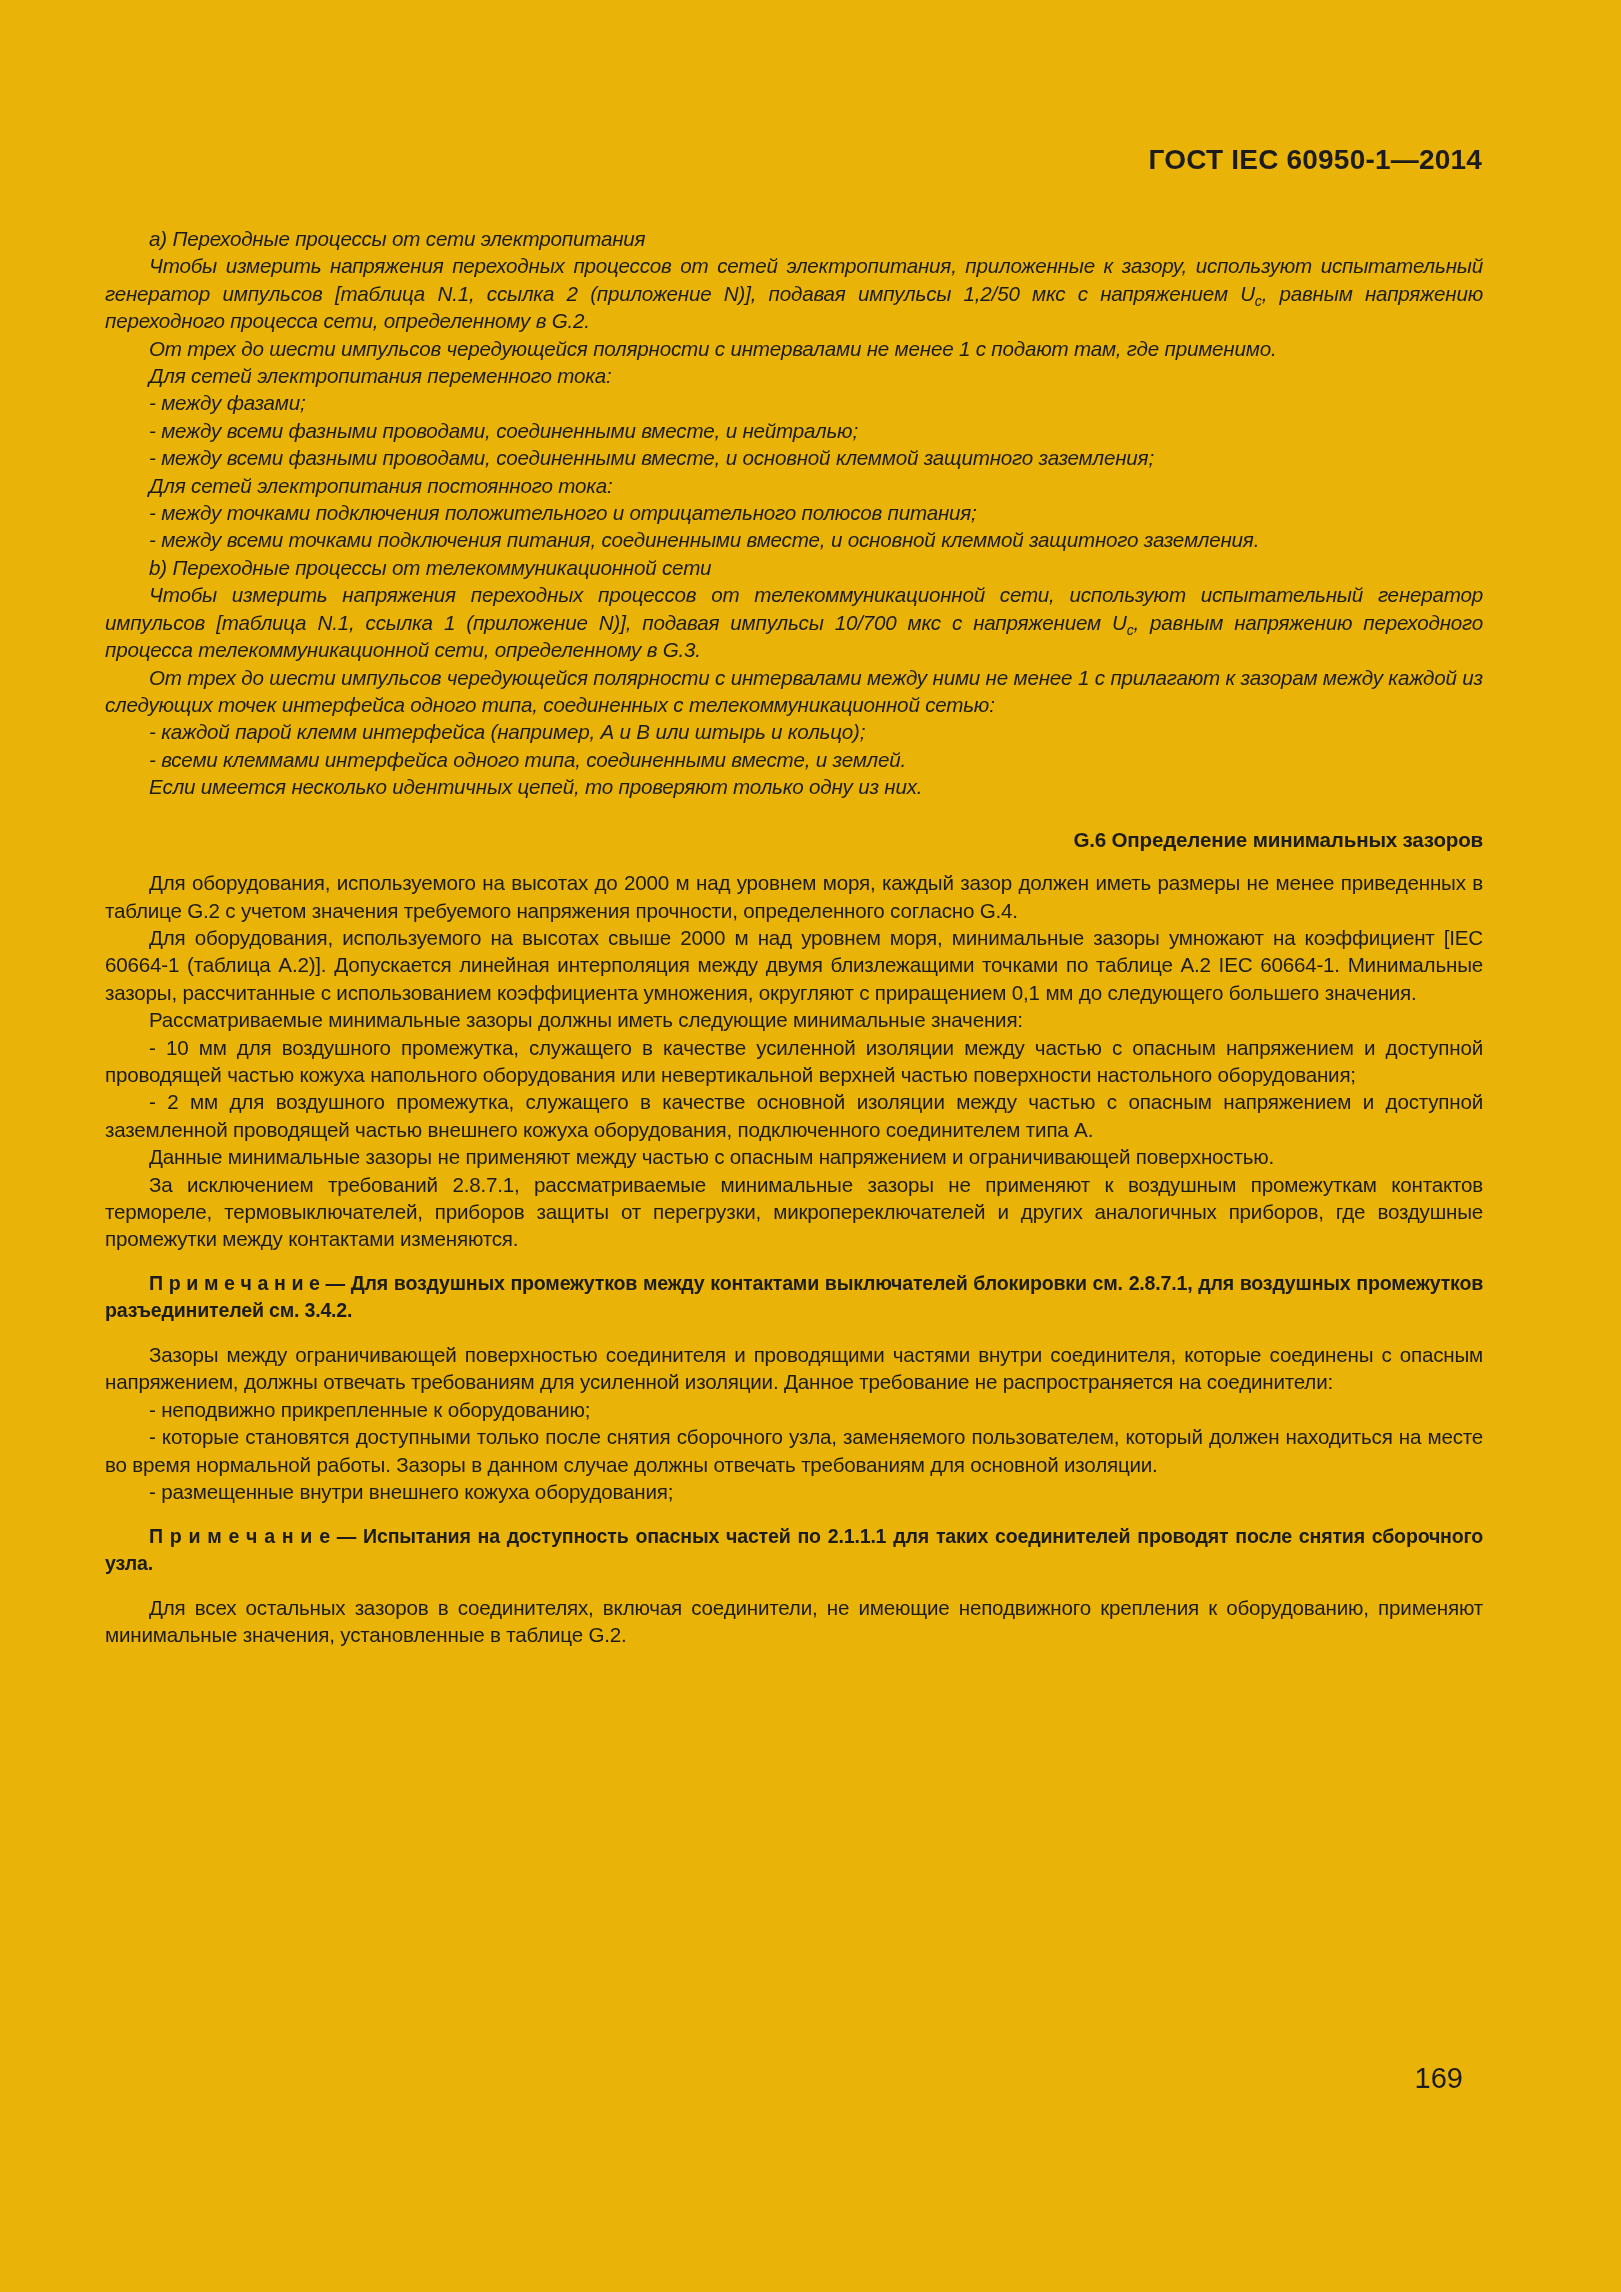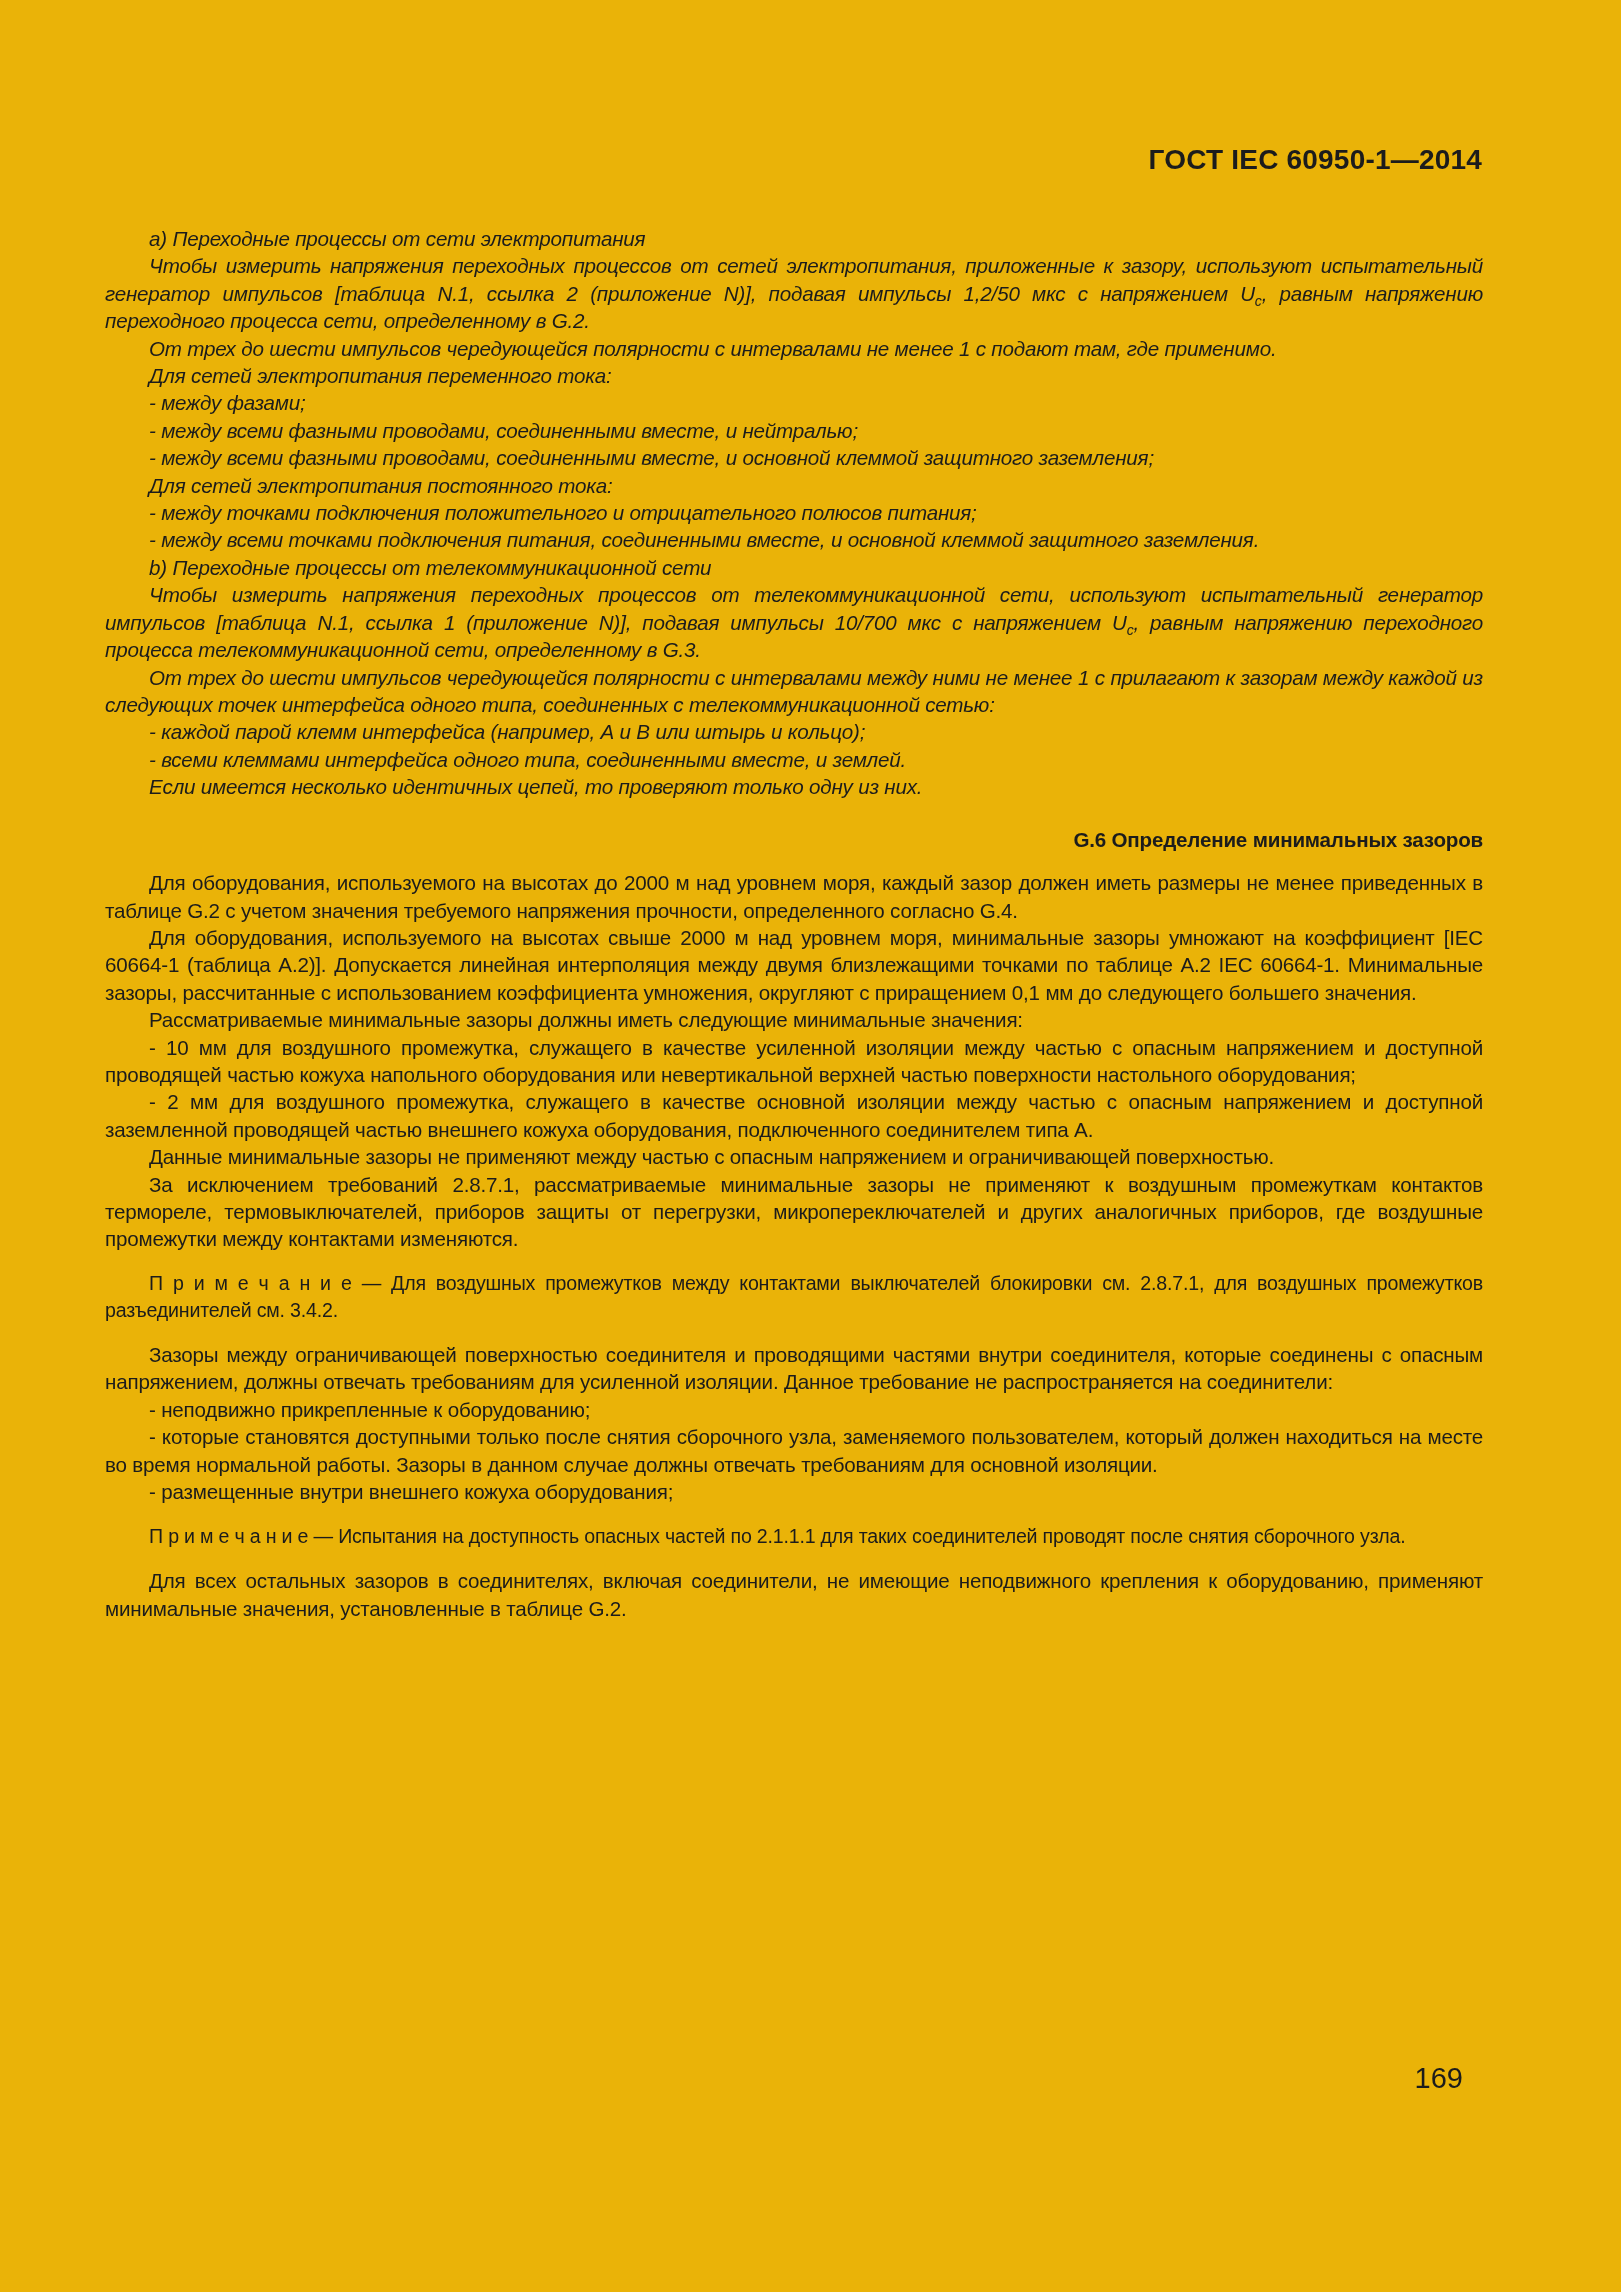--- a/index.html
+++ b/index.html
@@ -34,20 +34,21 @@
   .italic { font-style: italic; }
   .heading {
     font-weight: bold;
     text-align: right;
     margin: 25.5px 0 15.7px 0 !important;
   }
   .note {
     font-size: 19.6px;
     line-height: 26.5px;
     margin: 17.6px 0 17.6px 0 !important;
+    font-weight: bold;
   }
   sub { font-size: 0.68em; line-height: 0; }
   .page-number {
     position: absolute;
     top: 2062px;
     right: 158px;
     font-size: 29px;
   }
 </style>
 </head>

